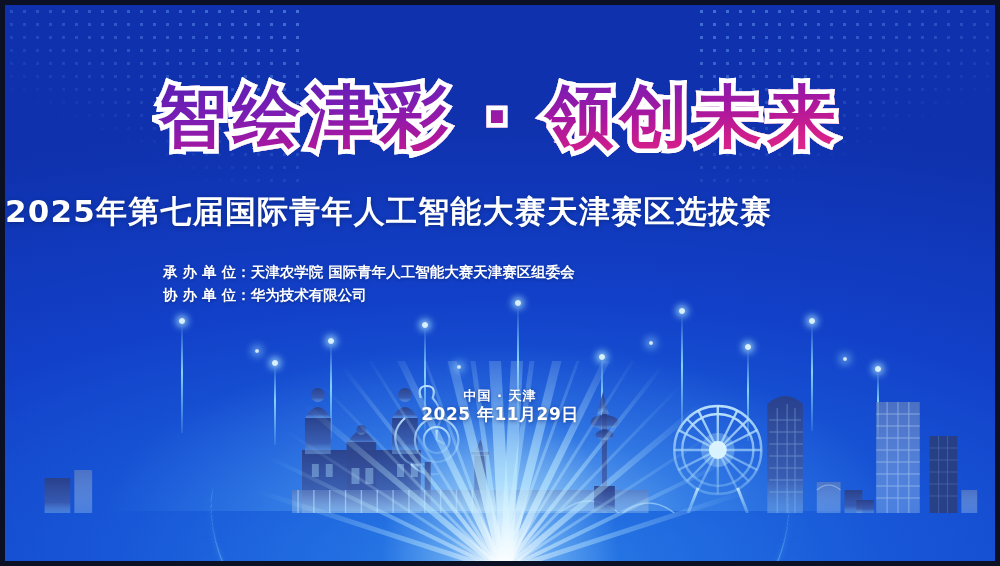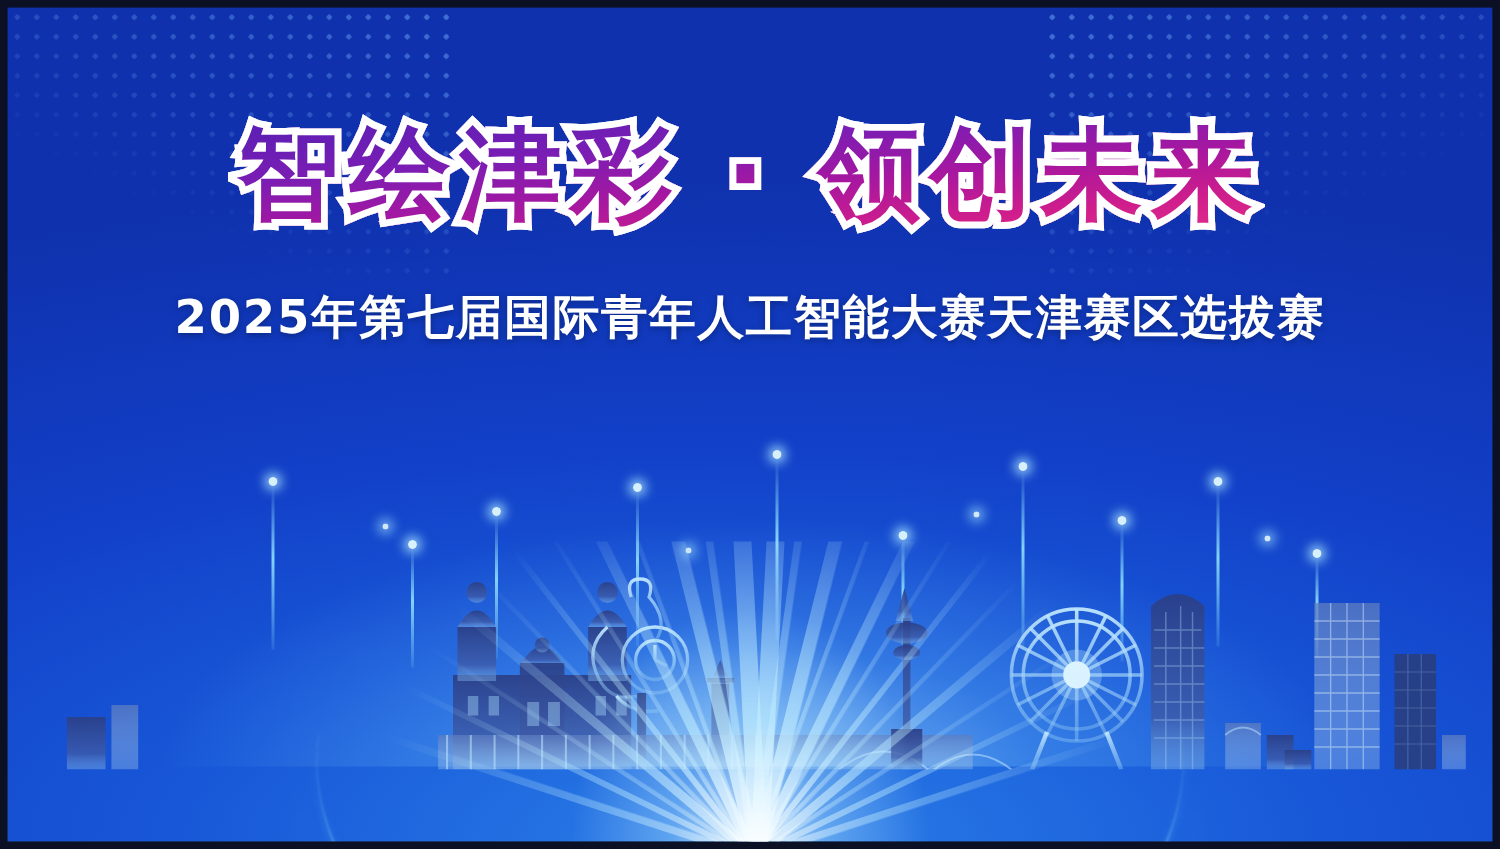--- a/index.html
+++ b/index.html
@@ -85,21 +85,21 @@
     filter:drop-shadow(0 0 0 #fff);
     position:relative;z-index:2;
   }
   .main-title .mt-outline{
     position:absolute;left:0;right:0;top:0;z-index:1;color:#ffffff;
     -webkit-text-stroke:9px #ffffff;paint-order:stroke fill;
   }
   .title-wrap{position:relative;display:inline-block;}
 
   .subtitle{
-    position:absolute;top:186px;left:0;right:0;text-align:center;
+    position:absolute;top:186px;left:0;right:0;text-align:left;
     color:#ffffff;font-size:31px;font-weight:700;letter-spacing:1.2px;
     text-shadow:0 1px 4px rgba(8,30,90,.55);
     font-family:"DejaVu Sans","Liberation Sans",sans-serif;
   }
 
   .org-block{position:absolute;top:256px;left:158px;}
   .org-line{
     color:#ffffff;font-size:14.5px;font-weight:700;line-height:22.5px;white-space:nowrap;
     text-shadow:0 1px 3px rgba(8,30,90,.5);
     font-family:"DejaVu Sans","Liberation Sans",sans-serif;
@@ -298,16 +298,26 @@
     <div class="main-title">
       <span class="title-wrap">
         <span class="mt mt-outline">智绘津彩 · 领创未来</span>
         <span class="mt">智绘津彩 · 领创未来</span>
       </span>
     </div>
 
     <div class="subtitle">2025年第七届国际青年人工智能大赛天津赛区选拔赛</div>
 
     <div class="org-block">
-    </div>
-
+      <div class="org-line">
+        <span class="org-label">承 办 单 位：</span><span>天津农学院  国际青年人工智能大赛天津赛区组委会</span>
+      </div>
+      <div class="org-line">
+        <span class="org-label">协 办 单 位：</span><span>华为技术有限公司</span>
+      </div>
+    </div>
+
+    <div class="place-block">
+      <div class="place">中国 · 天津</div>
+      <div class="date">2025 年11月29日</div>
+    </div>
   </div>
 </div>
 
 </body></html>

